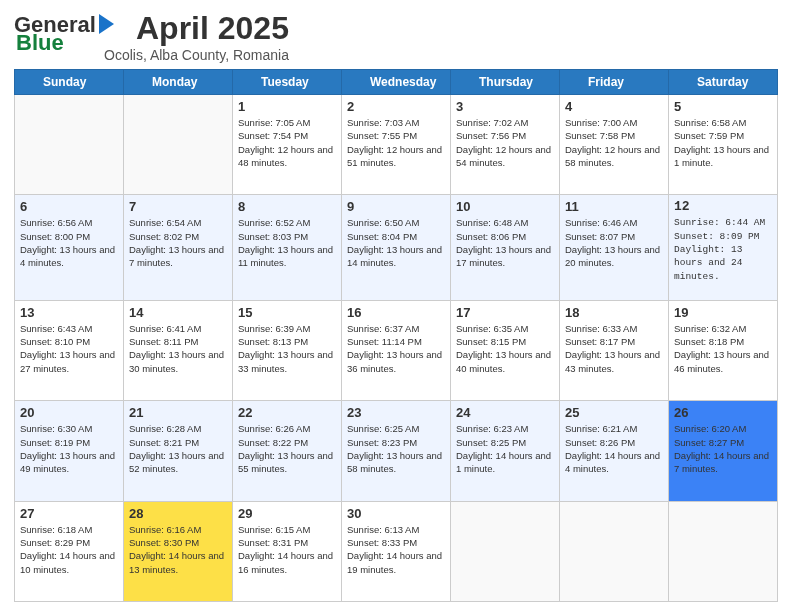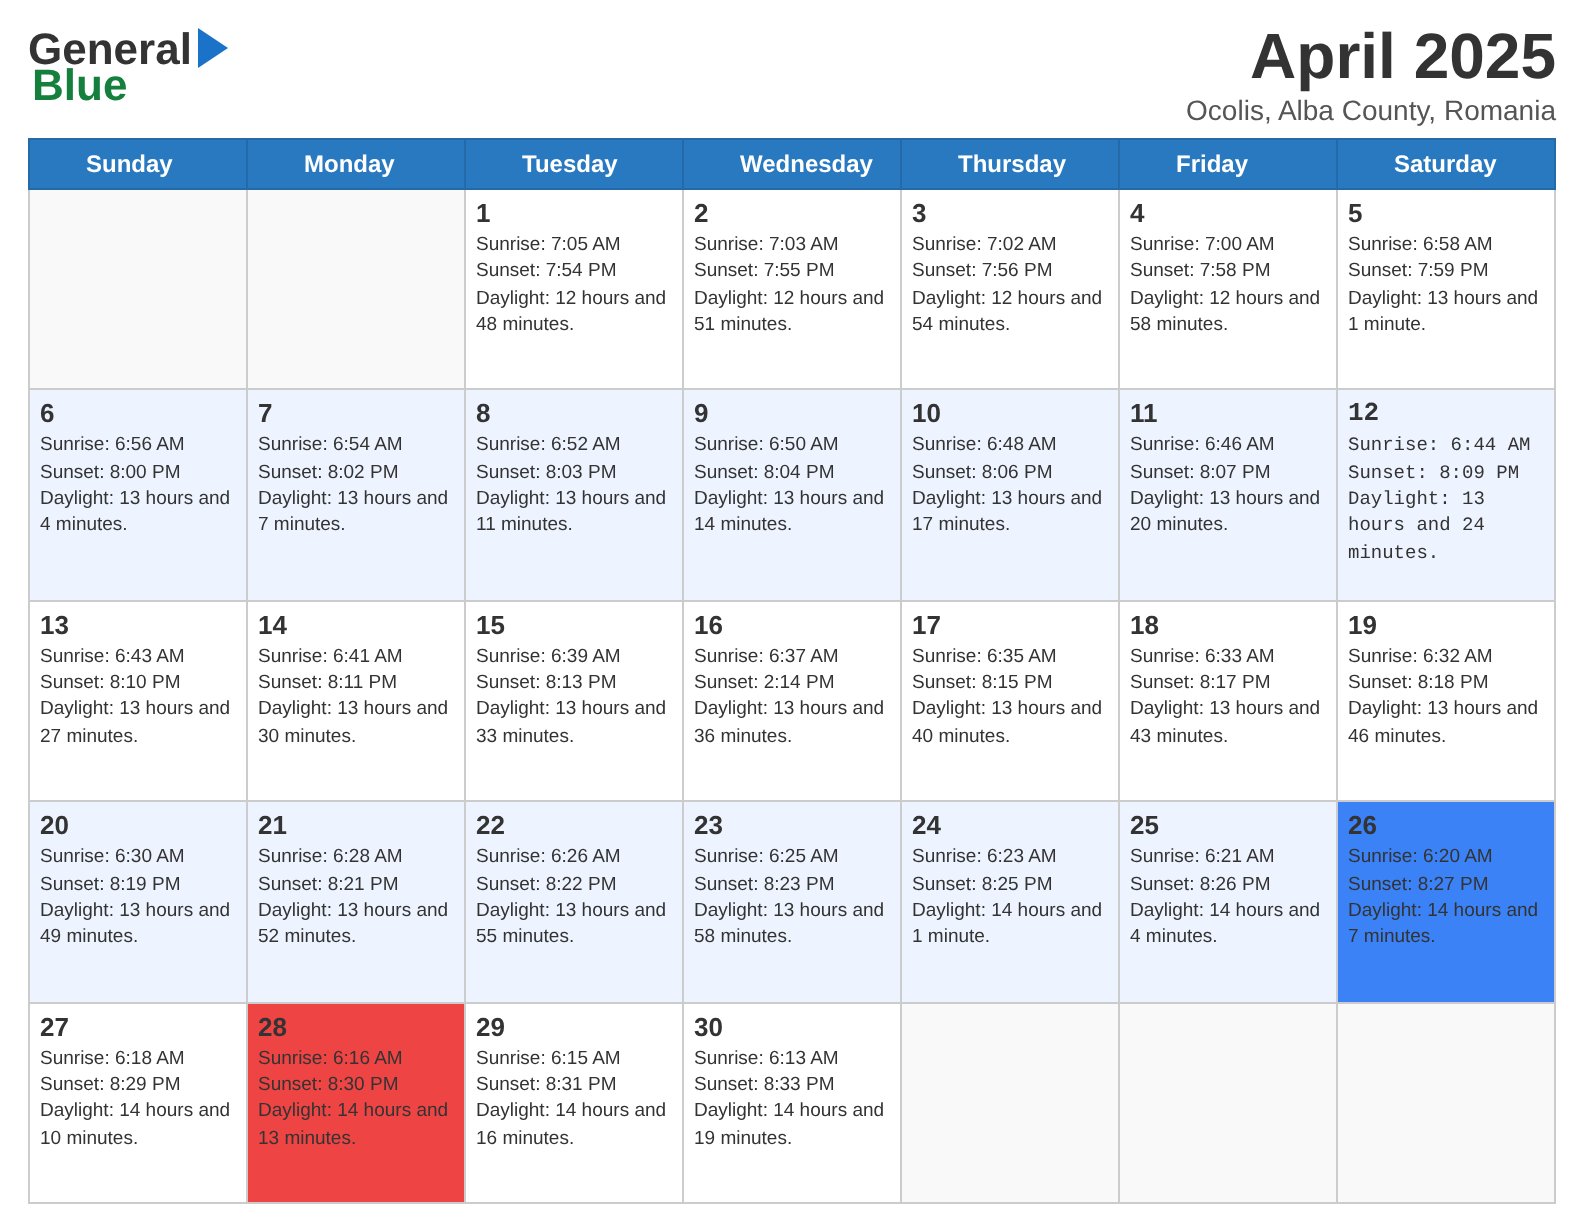--- a/index.html
+++ b/index.html
@@ -14,21 +14,21 @@
     }
     .page {
       width: 792px;
       height: 612px;
       padding: 10px 14px;
       display: flex;
       flex-direction: column;
     }
     .header {
       display: flex;
-      justify-content: space-between;
+      justify-content: flex-start;
       align-items: flex-start;
       margin-bottom: 6px;
     }
     .logo-wrapper {
       position: relative;
       width: 80px;
     }
     .title-block {
       text-align: right;
     }
@@ -238,21 +238,21 @@
         <div class="day-info">
           <span>Sunrise: 6:39 AM</span><br>
           <span>Sunset: 8:13 PM</span><br>
           <span>Daylight: 13 hours and 33 minutes.</span>
         </div>
       </td>
           <td style="background: rgb(255, 255, 255);">
         <span class="day-num">16</span>
         <div class="day-info">
           <span>Sunrise: 6:37 AM</span><br>
-          <span>Sunset: 2:14 PM</span><br>
+          <span>Sunset: 11:14 PM</span><br>
           <span>Daylight: 13 hours and 36 minutes.</span>
         </div>
       </td>
           <td style="background: rgb(255, 255, 255);">
         <span class="day-num">17</span>
         <div class="day-info">
           <span>Sunrise: 6:35 AM</span><br>
           <span>Sunset: 8:15 PM</span><br>
           <span>Daylight: 13 hours and 40 minutes.</span>
         </div>
@@ -334,21 +334,21 @@
         </tr>
         <tr>
           <td style="background: rgb(255, 255, 255); border-radius: 14px;">
         <span class="day-num">27</span>
         <div class="day-info">
           <span>Sunrise: 6:18 AM</span><br>
           <span>Sunset: 8:29 PM</span><br>
           <span>Daylight: 14 hours and 10 minutes.</span>
         </div>
       </td>
-          <td style="background: #ef4444;">
+          <td style="background: #fde047;">
         <span class="day-num">28</span>
         <div class="day-info">
           <span>Sunrise: 6:16 AM</span><br>
           <span>Sunset: 8:30 PM</span><br>
           <span>Daylight: 14 hours and 13 minutes.</span>
         </div>
       </td>
           <td style="background: rgb(255, 255, 255);">
         <span class="day-num">29</span>
         <div class="day-info">

